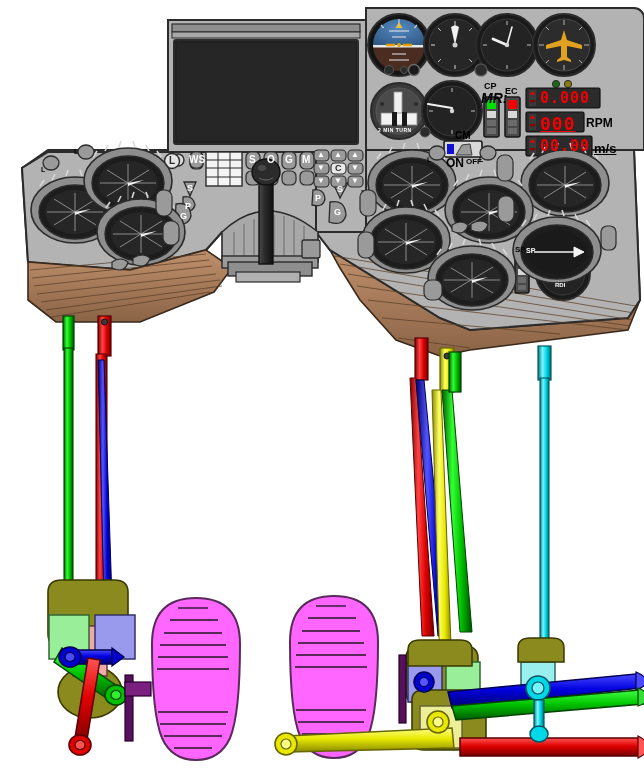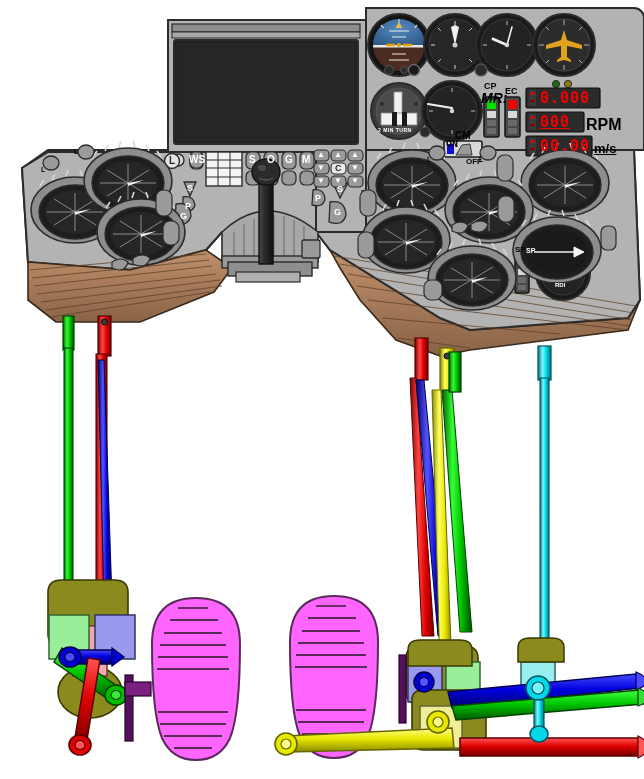--- a/index.html
+++ b/index.html
@@ -712,33 +712,33 @@
     <ellipse cx="438" cy="722" rx="5" ry="5" fill="#ffff88" stroke="#666600" stroke-width="1.2"></ellipse>
 
     <ellipse cx="424" cy="682" rx="10" ry="10" fill="#0000d0" stroke="#000055" stroke-width="1.5"></ellipse>
     <ellipse cx="424" cy="682" rx="4.5" ry="4.5" fill="#5555ff" stroke="#000055" stroke-width="1.1"></ellipse>
 
     <rect x="399" y="655" width="7" height="68" fill="#55115a" stroke="#2a0030" stroke-width="1.2"></rect>
   </g>
 </svg>
 
 <div class="seg" style="left:540px; top:91px; font-size:15px;text-align:center;">0.000</div>
-<div class="seg" style="left:540px; top:115px; font-size:15px;text-decoration:underline;">000</div>
+<div class="seg" style="left:540px; top:115px; font-size:18px;text-decoration:underline;">000</div>
 <div class="seg" style="left:540px; top:139px; font-size:15px;">00.00</div>
 
 <div class="lbl" style="left:481px; top:91px; font-size:14px;font-style:italic;">MR:</div>
-<div class="lbl" style="left:586px; top:117px; font-size:16px;">RPM</div>
+<div class="lbl" style="left:586px; top:117px; font-size:12px;">RPM</div>
 <div class="lbl" style="left:594px; top:142px; font-size:13px;text-decoration:underline;">m/s</div>
 
 <div class="lbl" style="left:484px; top:82px; font-size:9px;">CP</div>
 <div class="lbl" style="left:505px; top:87px; font-size:9px;">EC</div>
 <div class="lbl" style="left:515px; top:246px; font-size:8px;">SP</div>
 
 <div class="lbl" style="left:455px; top:131px; font-size:10px;">CM</div>
-<div class="lbl" style="left:446px; top:140px; font-size:10px;font-family:Liberation Mono, monospace;">ON</div>
+<div class="lbl" style="left:446px; top:157px; font-size:12px;">ON</div>
 <div class="lbl" style="left:466px; top:158px; font-size:8px;">OFF</div>
 
 <div class="btxt" style="left:378px; top:128px; font-size:5px; letter-spacing:0.5px;">2 MIN  TURN</div>
 
 <div class="btxt" style="left:555px; top:282px; font-size:6px;">RDI</div>
 
 <div class="btxt" style="left:526px; top:247px; font-size:7px;">SP</div>
 
 <div class="dktxt" style="left:169px; top:156px; font-size:10px;">L</div>
 <div class="btxt" style="left:189px; top:155px; font-size:10px;">WS</div>

